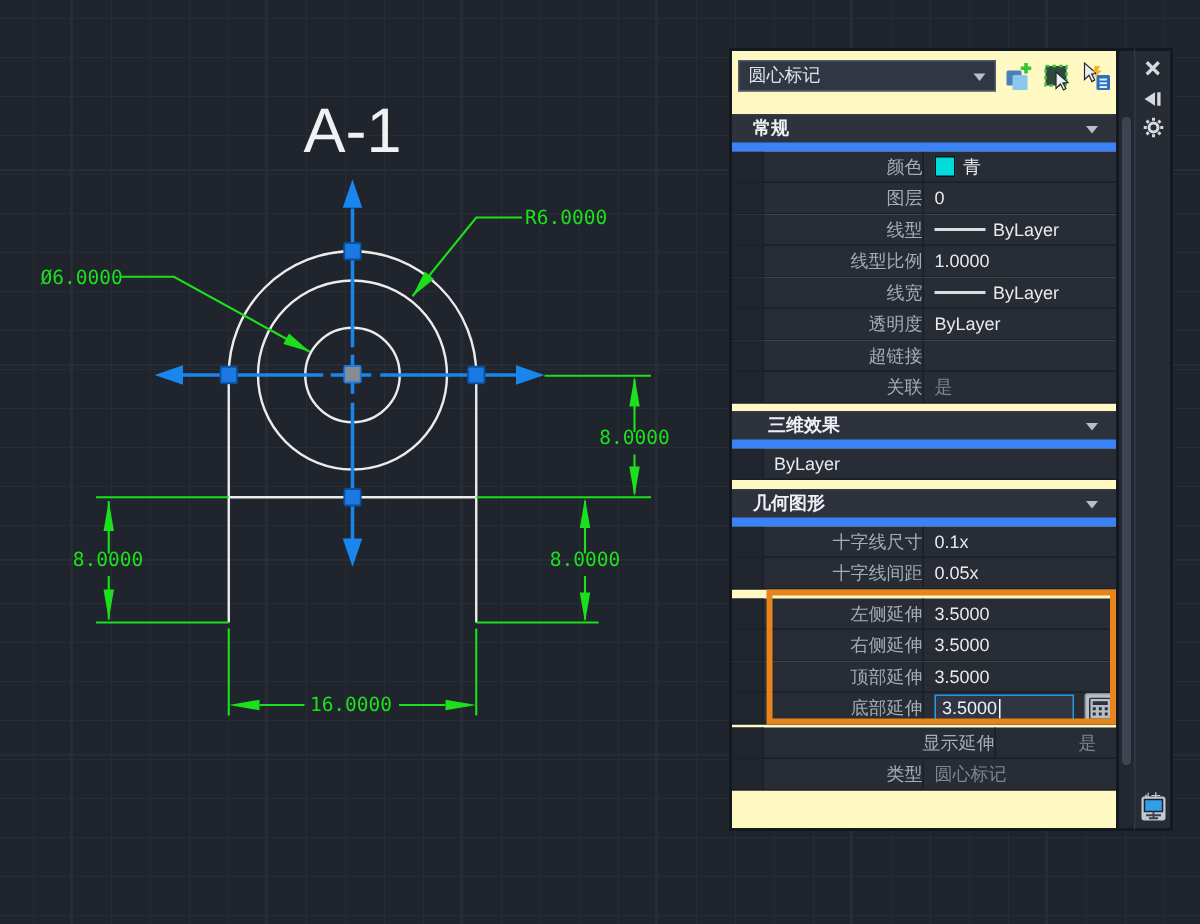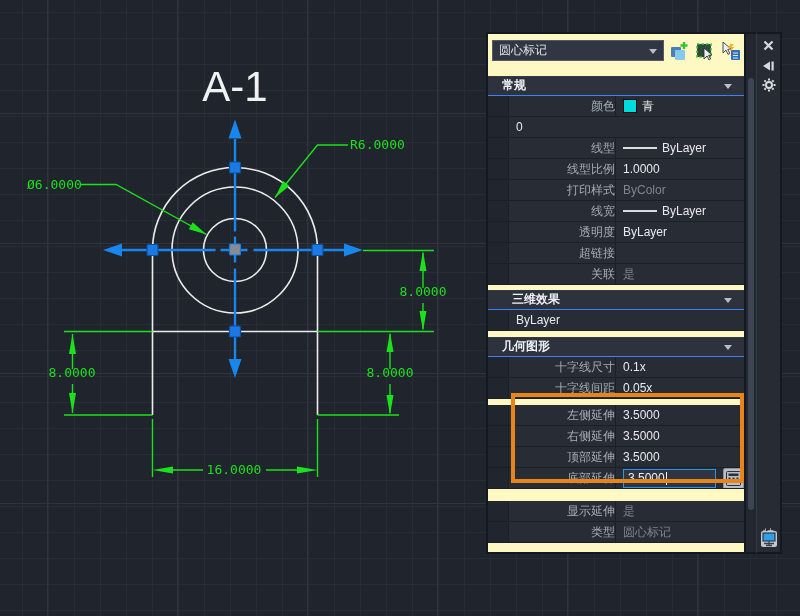--- a/index.html
+++ b/index.html
@@ -30,29 +30,29 @@
   .strip-spacer{flex:1;}
   .strip-title{writing-mode:vertical-rl;text-orientation:upright;font-size:12px;color:#c2c7cf;letter-spacing:2px;line-height:16px;}
   .strip-monitor{margin:8px 0 4px 0;}
 
   .ptoolbar{margin:6px 2px 0 4px;height:27px;display:flex;align-items:flex-start;gap:4px;}
   .obj-dropdown{width:173px;height:21px;background:#303642;border:1px solid #535b6b;box-sizing:border-box;color:#dfe2e8;font-size:12px;line-height:19px;padding:0 18px 0 6px;position:relative;white-space:nowrap;overflow:hidden;cursor:pointer;}
   .obj-dropdown .dd-caret{position:absolute;right:6px;top:8px;}
   .caret-down{width:0;height:0;border-left:4px solid transparent;border-right:4px solid transparent;border-top:5px solid #b9bec8;}
   .tool-btn{width:22px;height:22px;display:flex;align-items:center;justify-content:center;cursor:pointer;}
 
-  .sec-header{height:18px;background:#2d323d;border-top:1px solid #353b47;border-bottom:1px solid #3b82f6;color:#eef0f4;font-weight:bold;font-size:12px;line-height:17px;padding-left:14px;position:relative;cursor:pointer;}
+  .sec-header{height:18px;background:#2d323d;border-top:1px solid #353b47;border-bottom:6px solid #3b82f6;color:#eef0f4;font-weight:bold;font-size:12px;line-height:17px;padding-left:14px;position:relative;cursor:pointer;}
   .sec-header .caret-down{position:absolute;right:12px;top:7px;}
   .prow{display:flex;height:21px;box-sizing:border-box;border-bottom:1px solid #1b1f27;background:#272c35;text-align:right;}
   .row-indent{width:20px;background:#21252d;border-right:1px solid #1b1f27;}
   .row-label{width:94px;padding-left:12px;color:#a6acb5;font-size:12px;line-height:20px;border-right:1px solid #1b1f27;white-space:nowrap;overflow:hidden;}
   .row-value{flex:1;padding-left:7px;color:#e8eaee;font-size:12px;line-height:20px;display:flex;align-items:center;gap:5px;cursor:pointer;overflow:hidden;}
   .row-value.readonly{color:#7f848e;cursor:default;}
   .swatch{width:12px;height:12px;background:#00dcdc;border:1px solid #0b0e13;flex:none;}
-  .lineglyph{width:34px;height:2px;background:#d9dce1;flex:none;} .mt5{margin-top:5px;padding-left:24px;} .mt6{margin-top:6px;} .mt2{margin-top:12px;} .mt3{margin-top:3px;} .mt9{margin-top:9px;}
+  .lineglyph{width:34px;height:2px;background:#d9dce1;flex:none;} .mt5{margin-top:5px;padding-left:24px;} .mt6{margin-top:6px;} .mt2{margin-top:2px;gap:48px;} .mt3{margin-top:3px;} .mt9{margin-top:9px;}
   .highlight-box{position:absolute;left:23px;top:359px;width:233px;height:90px;border:4px solid #e8841c;box-sizing:border-box;pointer-events:none;z-index:6;}
   .edit-field{width:113px;height:19px;box-sizing:border-box;background:#2f3542;border:1px solid #2798e8;color:#eef0f4;font-size:12px;line-height:17px;padding:0 2px 0 4px;display:flex;align-items:center;}
   .text-caret{display:inline-block;width:1.5px;height:13px;background:#ffffff;margin-left:1px;animation:blink 1.1s steps(1) infinite;}
   @keyframes blink{50%{opacity:0;}}
   .calc-btn{width:19px;height:19px;background:#b9bec6;border:1px solid #8f949c;border-radius:2px;margin-left:2px;display:flex;align-items:center;justify-content:center;flex:none;cursor:pointer;}
 </style>
 </head>
 <body>
 
 <svg id="drawing" width="800" height="616" viewBox="0 0 800 616">
@@ -161,44 +161,38 @@
     <div class="prow">
       <div class="row-indent"></div>
       <div class="row-label">颜色</div>
       <div class="row-value">
         <span class="swatch"></span>
         <span>青</span>
       </div>
     </div>
     <div class="prow">
       <div class="row-indent"></div>
+      <div class="row-label">图层</div>
       <div class="row-value">
         <span>0</span>
       </div>
     </div>
     <div class="prow">
       <div class="row-indent"></div>
       <div class="row-label">线型</div>
       <div class="row-value">
         <span class="lineglyph"></span>
         <span>ByLayer</span>
       </div>
     </div>
     <div class="prow">
       <div class="row-indent"></div>
       <div class="row-label">线型比例</div>
       <div class="row-value">
         <span>1.0000</span>
-      </div>
-    </div>
-    <div class="prow">
-      <div class="row-indent"></div>
-      <div class="row-label">打印样式</div>
-      <div class="row-value readonly">
-        <span>ByColor</span>
       </div>
     </div>
     <div class="prow">
       <div class="row-indent"></div>
       <div class="row-label">线宽</div>
       <div class="row-value">
         <span class="lineglyph"></span>
         <span>ByLayer</span>
       </div>
     </div>

